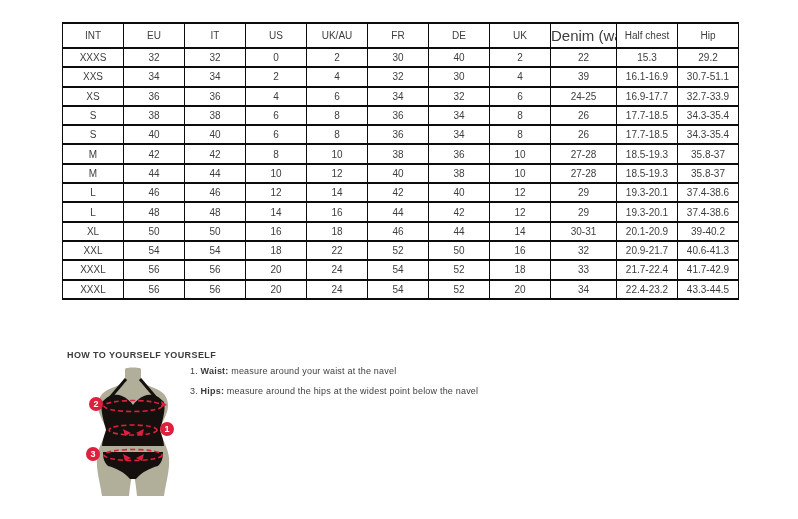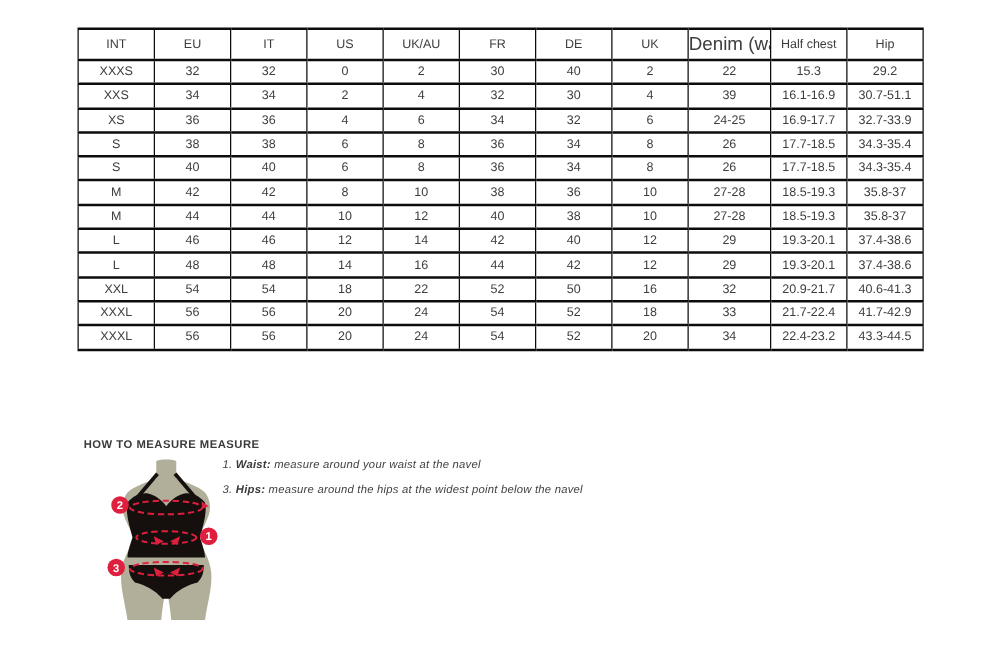--- a/index.html
+++ b/index.html
@@ -21,21 +21,21 @@
     letter-spacing:0px;white-space:nowrap;overflow:hidden;
   }
   .size-table th{height:23px;}
   .size-table td{height:17.3px;}
   .size-table th.col-denim{font-size:15px;}
   .measure-heading{
     position:absolute;left:67px;top:350px;
     font-size:9px;font-weight:bold;color:#3b3b3b;letter-spacing:.4px;
   }
   .illustration{position:absolute;left:76px;top:366px;}
-  .measure-list{position:absolute;left:178px;top:366px;width:420px;font-style:italic;}
+  .measure-list{position:absolute;left:190px;top:366px;width:420px;}
   .measure-item{
     font-size:9px;color:#3f3f3f;line-height:10px;margin:0 0 10px 0;
     letter-spacing:.2px;
   }
   .measure-item b{color:#3a3a3a;}
 </style>
 </head>
 <body>
 
 <table class="size-table">
@@ -179,20 +179,33 @@
         <td>14</td>
         <td>16</td>
         <td>44</td>
         <td>42</td>
         <td>12</td>
         <td>29</td>
         <td>19.3-20.1</td>
         <td>37.4-38.6</td>
       </tr>
       <tr>
+        <td>XL</td>
+        <td>50</td>
+        <td>50</td>
+        <td>16</td>
+        <td>18</td>
+        <td>46</td>
+        <td>44</td>
+        <td>14</td>
+        <td>30-31</td>
+        <td>20.1-20.9</td>
+        <td>39-40.2</td>
+      </tr>
+      <tr>
         <td>XXL</td>
         <td>54</td>
         <td>54</td>
         <td>18</td>
         <td>22</td>
         <td>52</td>
         <td>50</td>
         <td>16</td>
         <td>32</td>
         <td>20.9-21.7</td>
@@ -220,21 +233,21 @@
         <td>54</td>
         <td>52</td>
         <td>20</td>
         <td>34</td>
         <td>22.4-23.2</td>
         <td>43.3-44.5</td>
       </tr>
     </tbody>
 </table>
 
-<div class="measure-heading">HOW TO MEASURE MEASURE</div>
+<div class="measure-heading">HOW TO YOURSELF YOURSELF</div>
 
 <svg class="illustration" width="114" height="134" viewBox="0 0 114 134" xmlns="http://www.w3.org/2000/svg">
 
   <g>
     <path fill="#b1ae9a" d="M49,3 C50,1 64,1 65,3 L65,17
       C73,20 83,23 88,28 C92,33 93,40 91,46
       C88,55 84,60 83,65 C87,74 92,82 93,92
       C94,104 90,116 88,130 L61,130
       C60,120 59,112 57,106 C55,112 54,120 53,130 L26,130
       C24,116 20,104 21,92 C22,82 27,74 31,65

